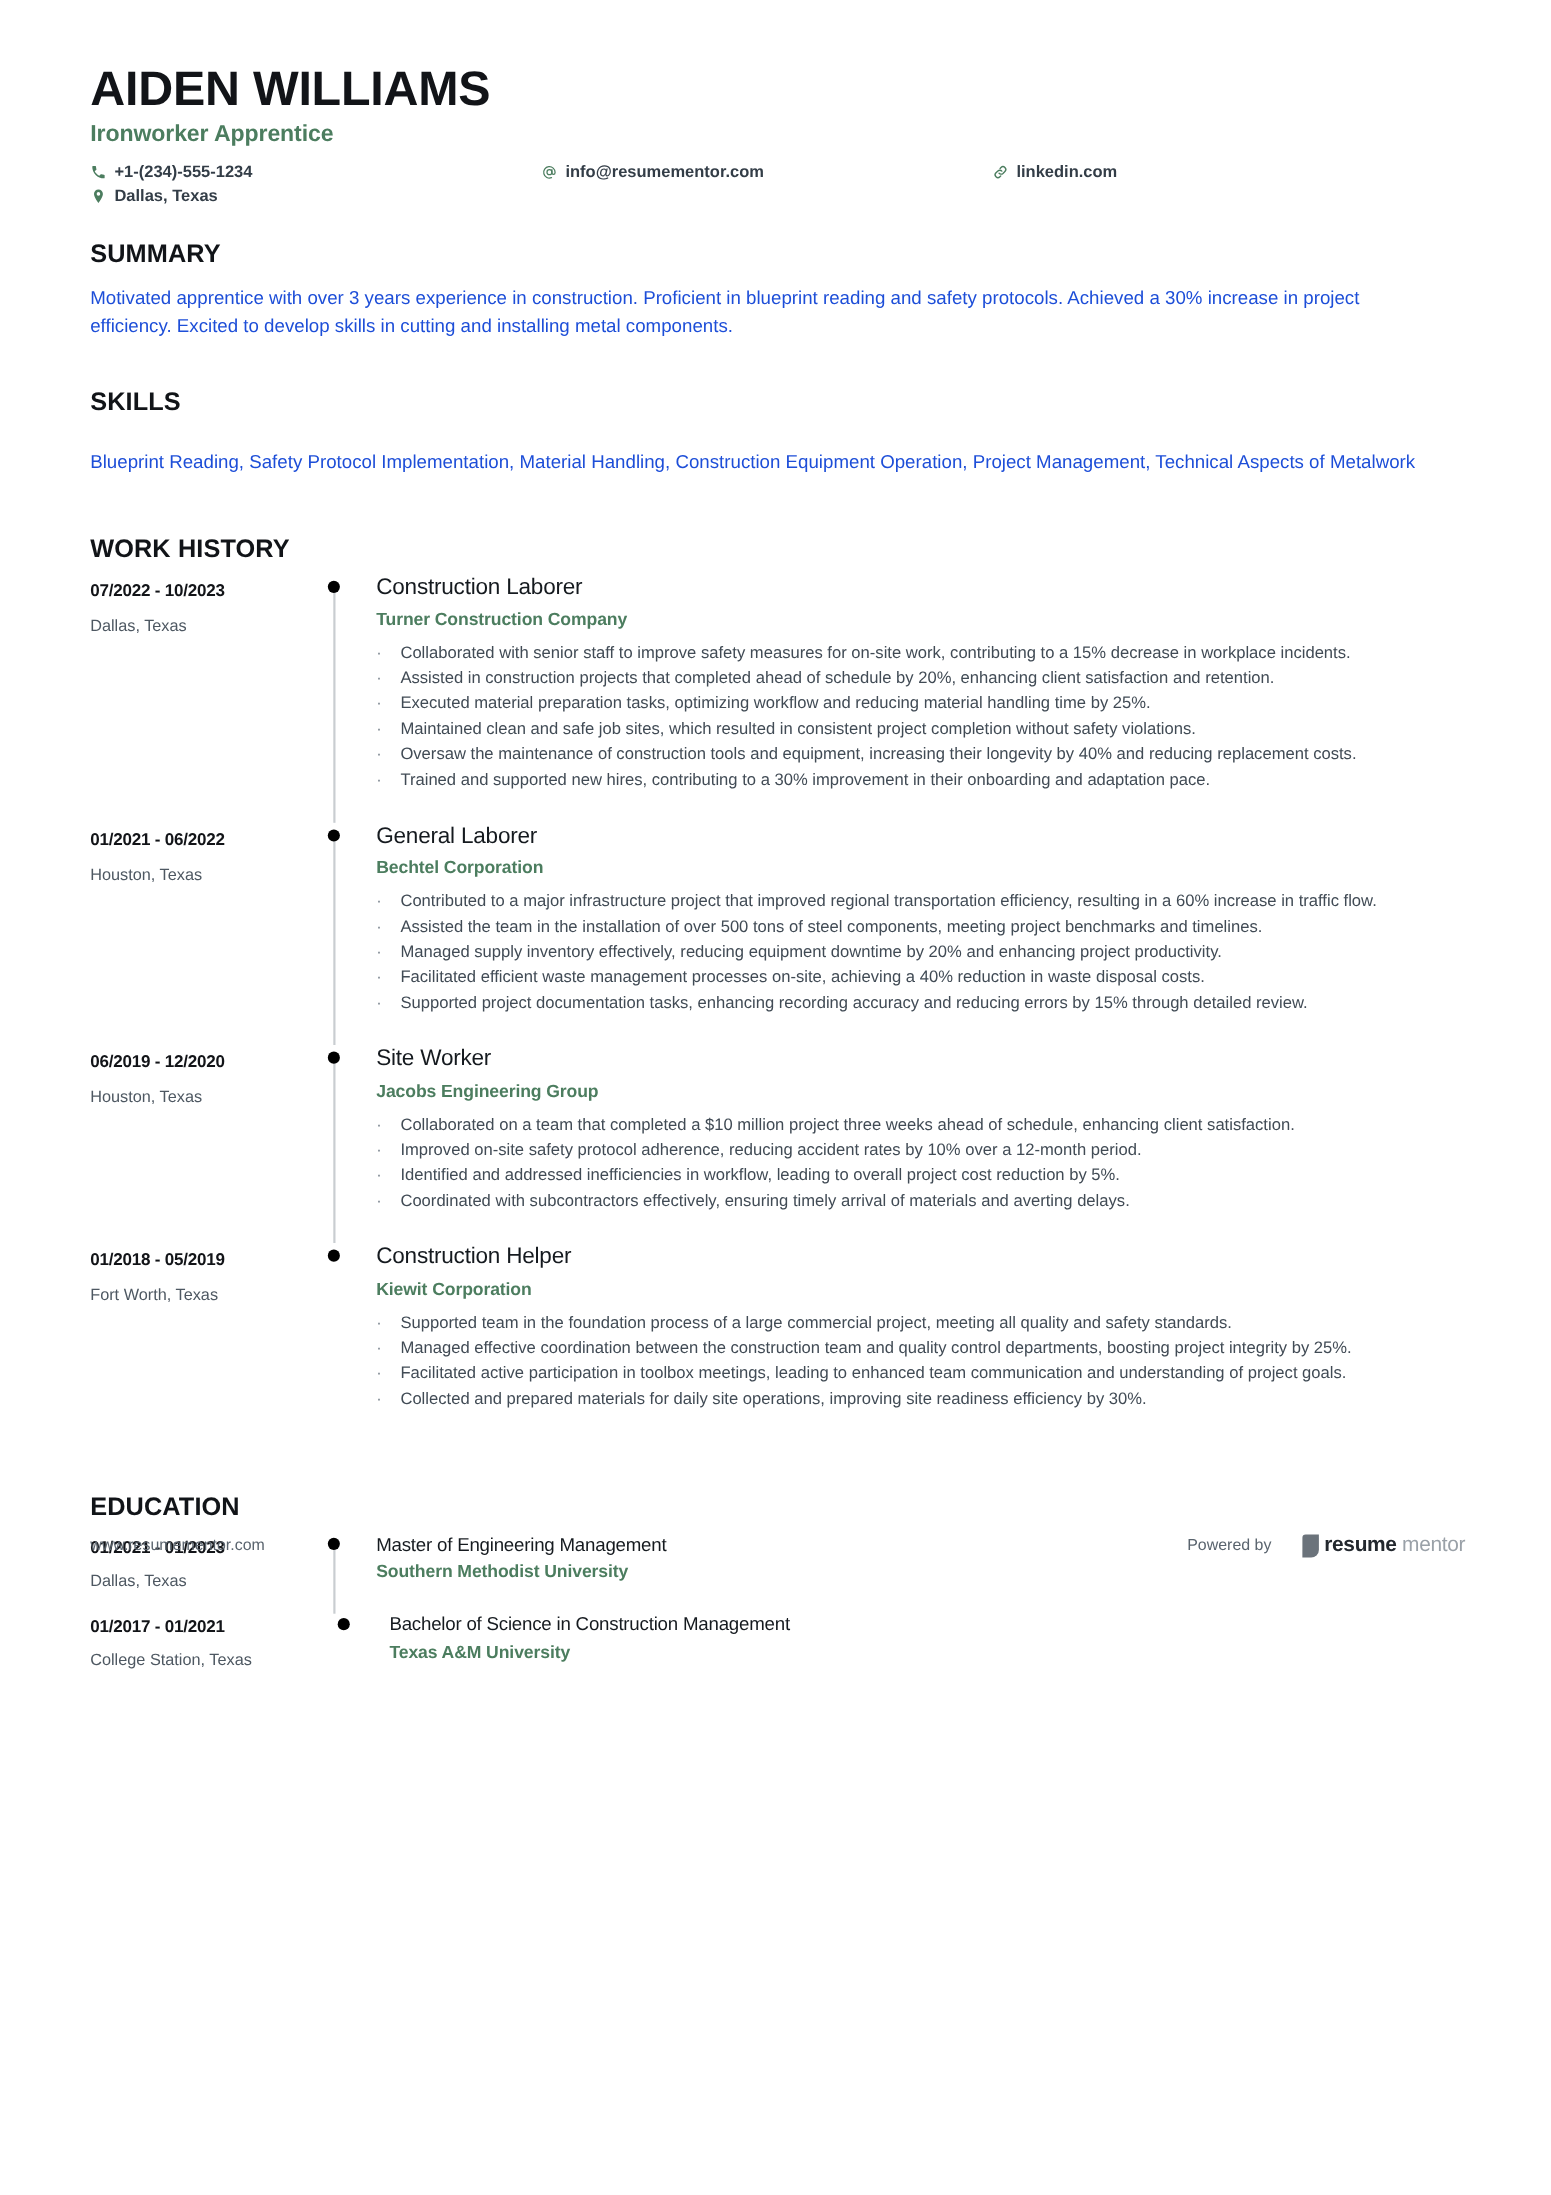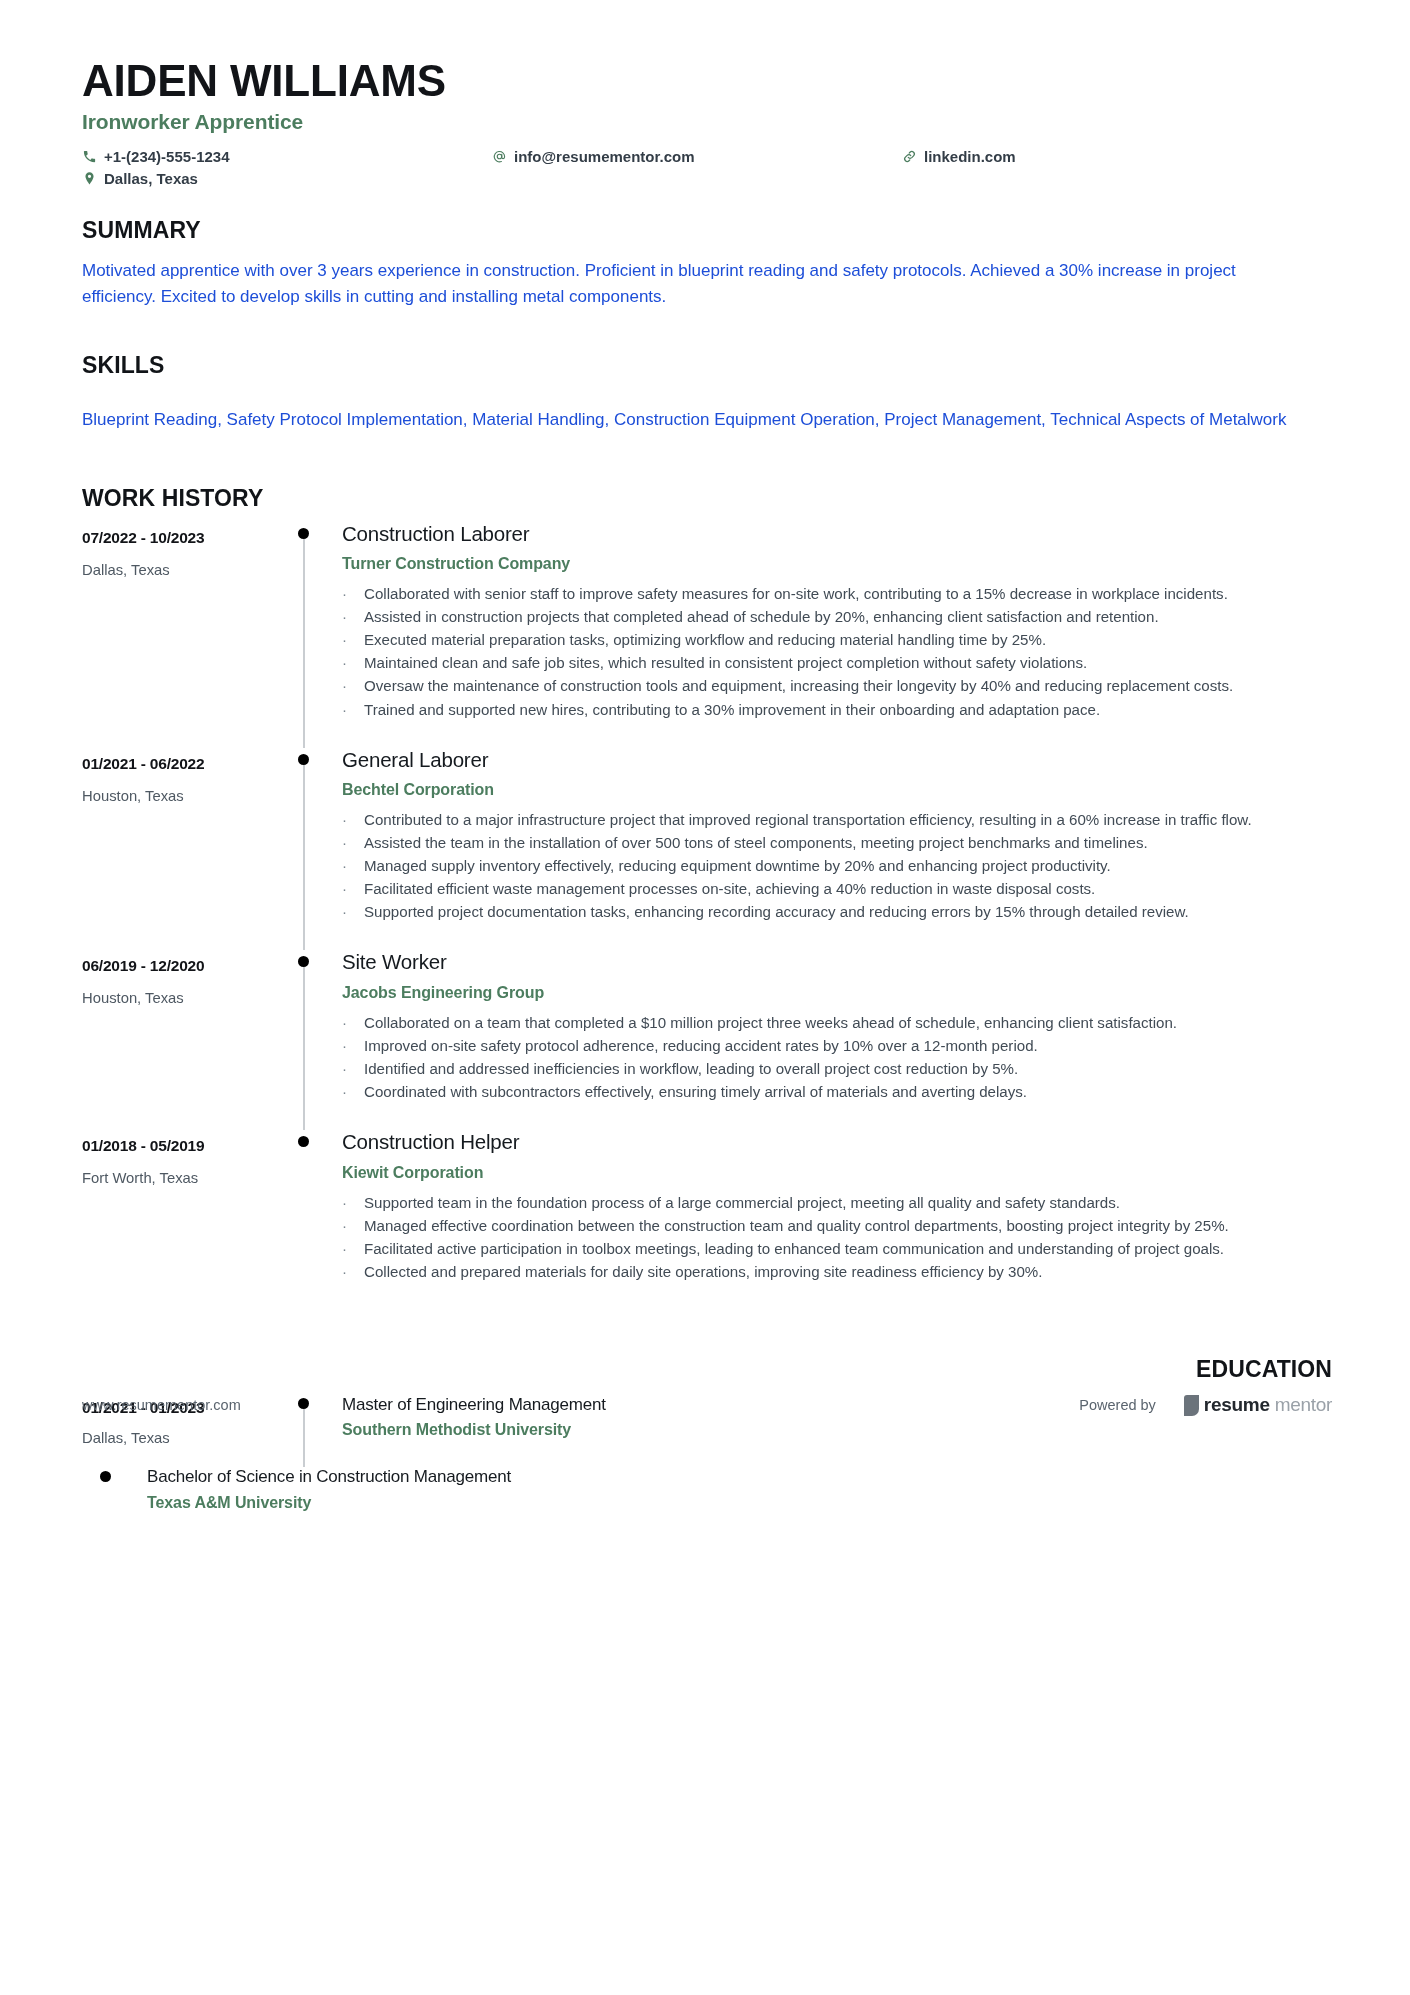--- a/index.html
+++ b/index.html
@@ -82,21 +82,21 @@
     line-height: 1.52;
     color: #1d4ed8;
     max-width: 1228px;
   }
 
   #skills-section { margin-top: 42px; }
   #skills-section .section-title { margin-bottom: 28px; }
   #work-section { margin-top: 52px; }
   #work-section .section-title { margin-bottom: 10px; }
   #education-section { margin-top: 46px; }
-  #education-section .section-title { margin-bottom: 12px; text-align: right; }
+  #education-section .section-title { margin-bottom: 12px; }
 
   
   .entry {
     display: flex;
     position: relative;
   }
   .entry-left {
     width: 207px;
     flex: none;
     padding-top: 7px;
@@ -442,20 +442,24 @@
           <div class="rail">
             <div class="line"></div>
             <div class="dot"></div>
           </div>
           <div class="entry-right">
             <div class="entry-title">Master of Engineering Management</div>
             <div class="entry-org">Southern Methodist University</div>
           </div>
         </div>
         <div class="entry edu edu-2">
+          <div class="entry-left">
+            <div class="entry-dates">01/2017 - 01/2021</div>
+            <div class="entry-loc">College Station, Texas</div>
+          </div>
           <div class="rail">
             <div class="dot"></div>
           </div>
           <div class="entry-right">
             <div class="entry-title">Bachelor of Science in Construction Management</div>
             <div class="entry-org">Texas A&amp;M University</div>
           </div>
         </div>
       </div>
   </div>

